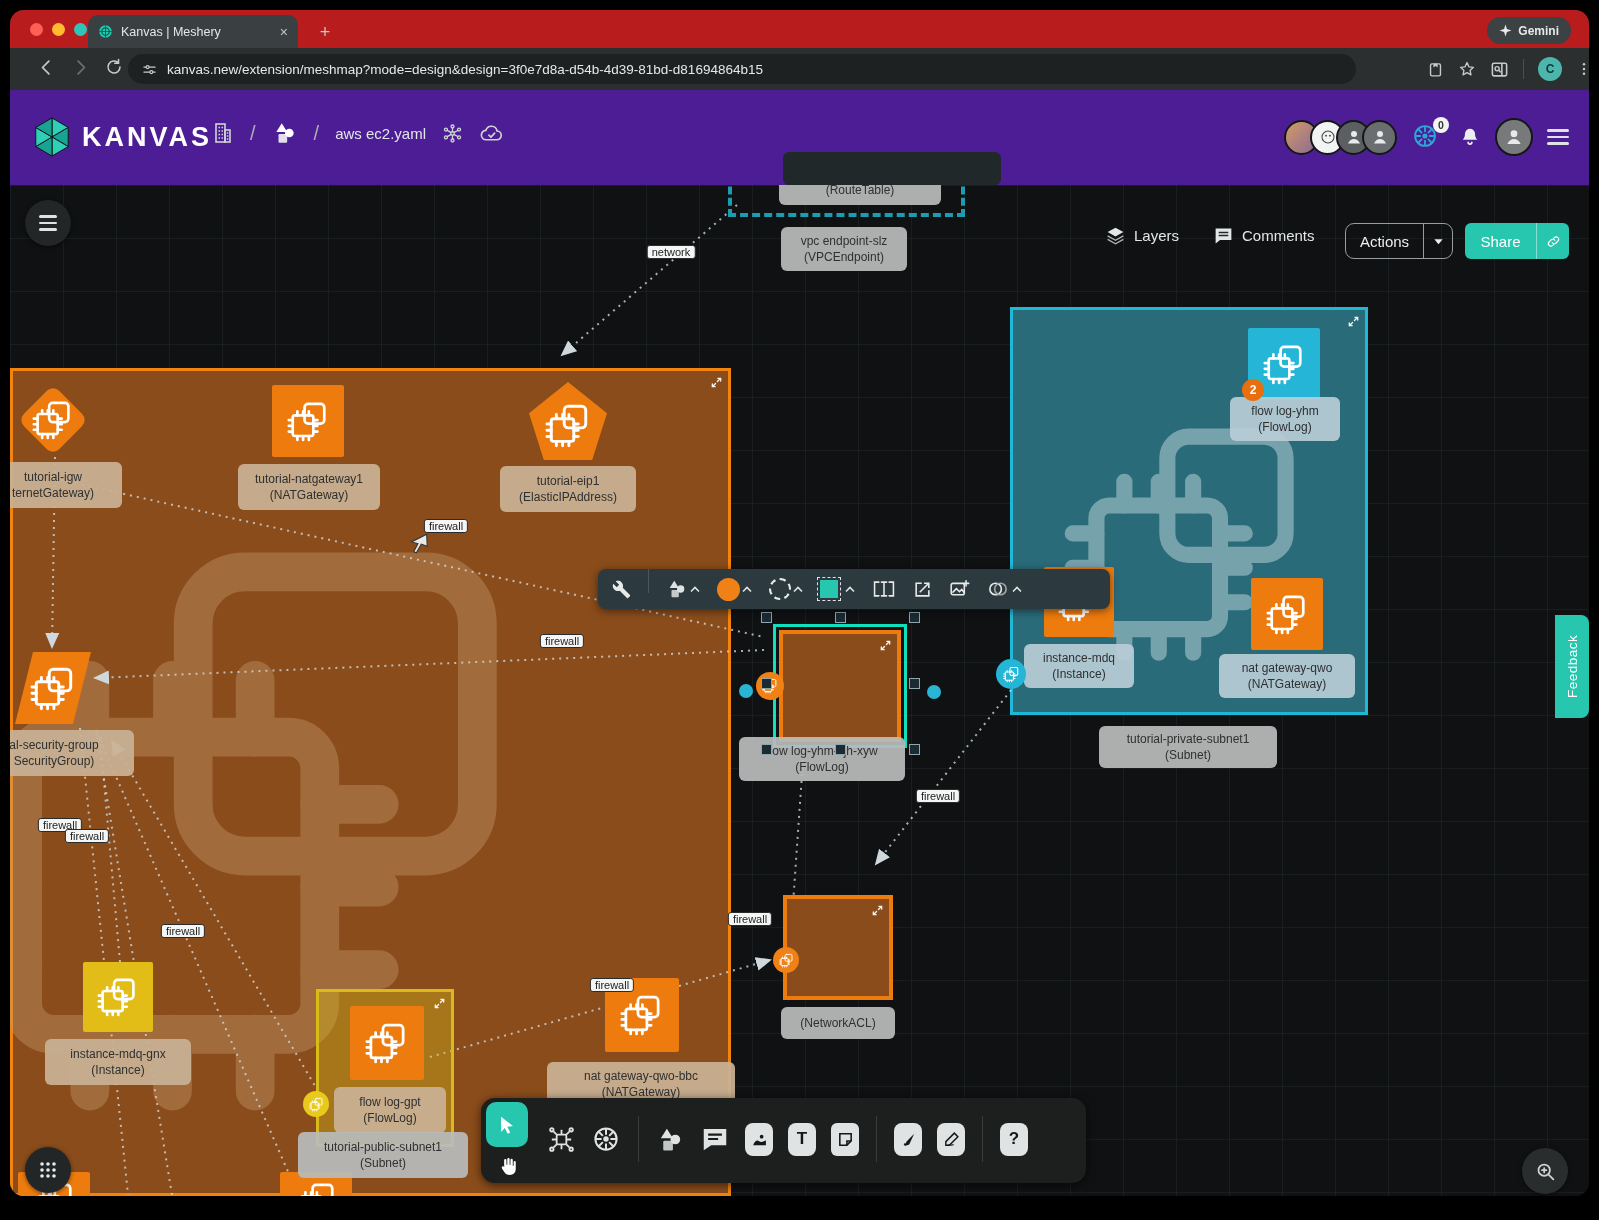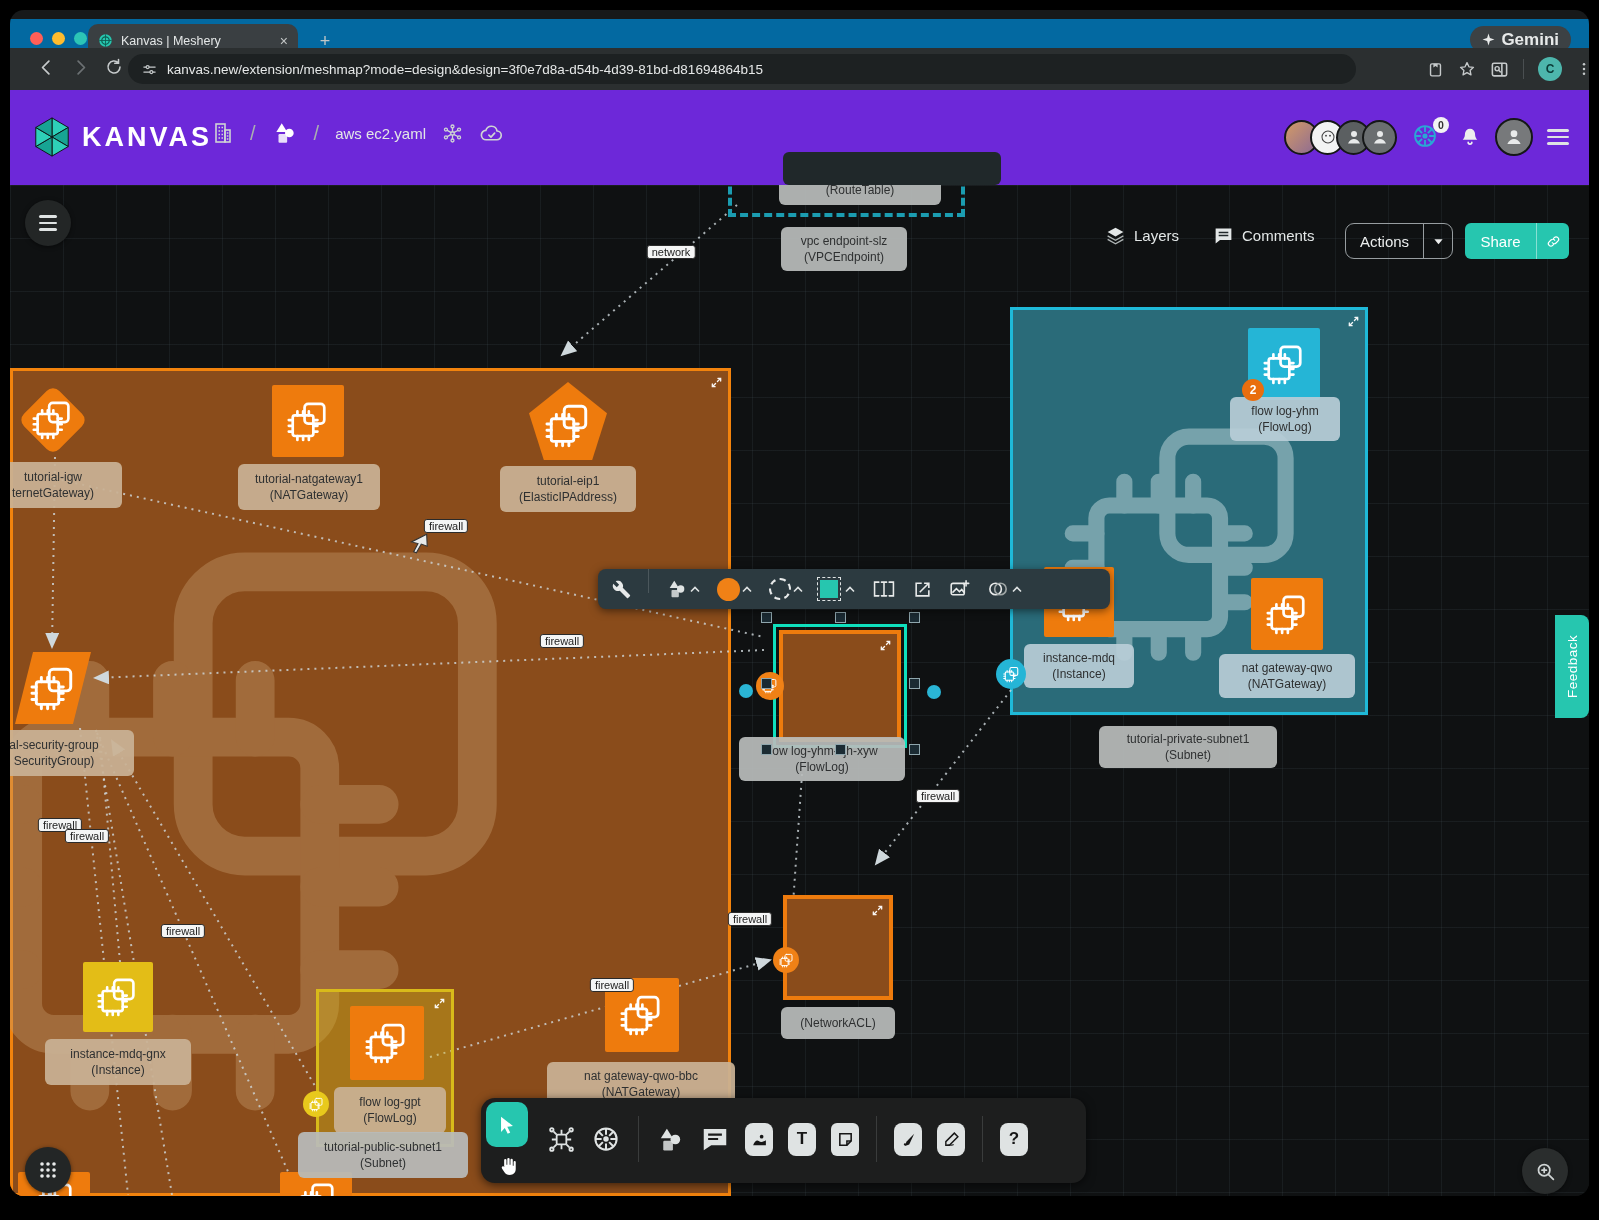--- a/index.html
+++ b/index.html
@@ -1,40 +1,40 @@
 <!DOCTYPE html>
 <html><head>
 <meta charset="utf-8">
 <style>
   html,body{margin:0;padding:0;width:1599px;height:1220px;overflow:hidden;background:#000;
     font-family:"Liberation Sans",sans-serif;-webkit-font-smoothing:antialiased;}
   .window{position:absolute;left:10px;top:10px;width:1579px;height:1186px;border-radius:14px;
     overflow:hidden;background:#17191a;}
   
-  .titlebar{position:absolute;left:0;top:9px;width:100%;height:38px;background:#0369a1;}
+  .titlebar{position:absolute;left:0;top:0;width:100%;height:38px;background:#b91c1c;}
   .tl{position:absolute;top:13px;width:13px;height:13px;border-radius:50%;}
   .tab{position:absolute;left:78px;top:5px;width:210px;height:33px;background:#3a3f42;
     border-radius:10px 10px 0 0;display:flex;align-items:center;padding:0 10px;box-sizing:border-box;gap:8px;}
   .tab-title{color:#e4e7e7;font-size:12.5px;flex:1;white-space:nowrap;overflow:hidden;}
   .tab-close{color:#c3c7c7;font-size:14px;cursor:default;}
   .newtab{position:absolute;left:303px;top:10px;color:#c3c7c7;font-size:18px;width:24px;height:24px;
     text-align:center;line-height:24px;}
   .gemini{position:absolute;right:18px;top:7px;height:27px;background:#3c4144;border-radius:14px;
-    display:flex;align-items:center;gap:6px;padding:0 12px;color:#e8eaea;font-size:17px;font-weight:700;}
+    display:flex;align-items:center;gap:6px;padding:0 12px;color:#e8eaea;font-size:12px;font-weight:700;}
   
   .urlbar{position:absolute;left:0;top:38px;width:100%;height:42px;background:#2b2f30;display:flex;align-items:center;padding-left:11px;}
   .navic{width:34px;text-align:center;color:#c6cacb;}
   .urlpill{position:absolute;left:118px;top:6px;width:1228px;height:30px;border-radius:15px;background:#1d2122;
     display:flex;align-items:center;padding:0 14px;box-sizing:border-box;gap:10px;}
   .urltext{color:#e6e8e8;font-size:13.5px;white-space:nowrap;overflow:hidden;}
   .ubr-icons{position:absolute;right:8px;top:6px;height:30px;display:flex;align-items:center;gap:14px;}
   .avatarC{width:24px;height:24px;border-radius:50%;background:#4db6ac;color:#0b3b37;font-size:12px;font-weight:700;
     display:flex;align-items:center;justify-content:center;}
   
-  .appheader{position:absolute;left:0;top:80px;width:100%;height:95px;background:#6d28d9;}
+  .appheader{position:absolute;left:0;top:80px;width:100%;height:95px;background:#4c1d95;}
   .brand{position:absolute;left:22px;top:26px;display:flex;align-items:center;gap:10px;}
   .brandname{color:#fff;font-size:27px;font-weight:700;letter-spacing:3px;}
   .crumbs{position:absolute;left:200px;top:30px;display:flex;align-items:center;gap:16px;color:#cfd4d4;}
   .crumb-sep{font-size:20px;color:#aab0b0;}
   .filename{color:#e3e6e6;font-size:15px;}
   .hdr-right{position:absolute;right:20px;top:28px;display:flex;align-items:center;gap:14px;}
   .avstack{display:flex;}
   .av{width:31px;height:31px;border-radius:50%;border:2px solid #151717;margin-left:-9px;
       display:flex;align-items:center;justify-content:center;overflow:hidden;}
   .k8sbadge{position:relative;width:34px;height:30px;}

